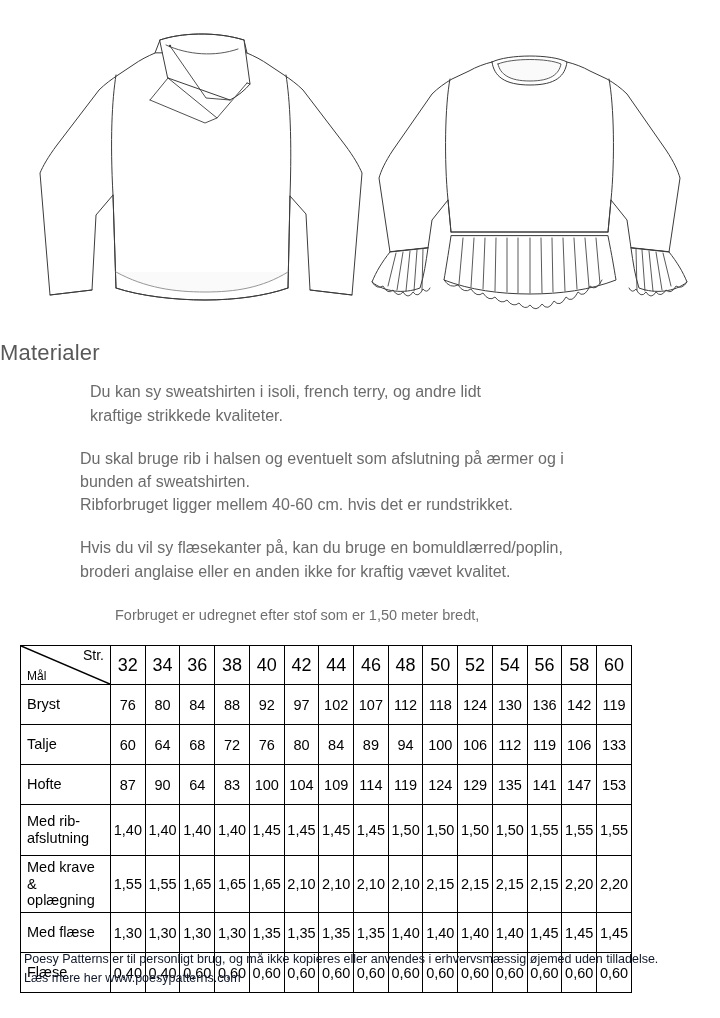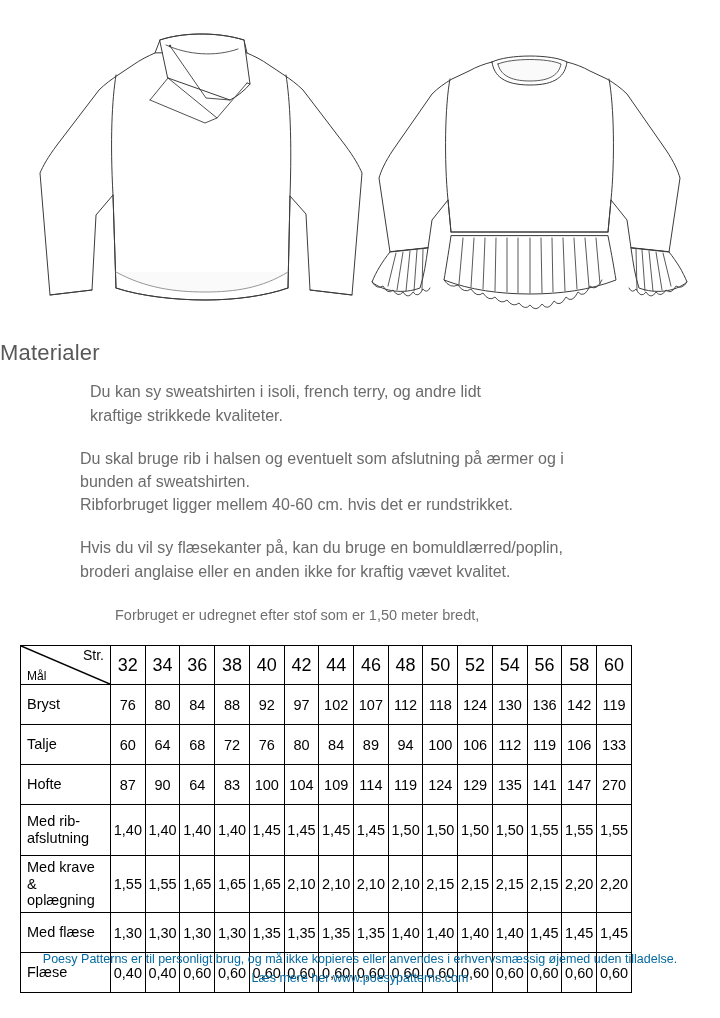--- a/index.html
+++ b/index.html
@@ -136,24 +136,23 @@
     font-size: 12px;
     color: #000;
   }
 
   
   #footer {
     position: absolute;
     left: 0;
     top: 950px;
     width: 720px;
-    text-align: center;
     font-size: 12.5px;
     line-height: 1.5;
-    color: #0369a1;
+    color: #0f172a;
   }
   #footer div { padding: 0 24px; }
 </style>
 </head>
 <body>
 
 <div id="illustrations">
   <svg width="720" height="330" viewBox="0 0 720 330" xmlns="http://www.w3.org/2000/svg">
     <g fill="#ffffff" stroke="#3c3c3c" stroke-width="1" stroke-linejoin="round" stroke-linecap="round">
 
@@ -442,21 +441,21 @@
           <td>100</td>
           <td>104</td>
           <td>109</td>
           <td>114</td>
           <td>119</td>
           <td>124</td>
           <td>129</td>
           <td>135</td>
           <td>141</td>
           <td>147</td>
-          <td>270</td>
+          <td>153</td>
         </tr>
         <tr>
           <td class="row-label two-line"><span>Med rib-</span><br><span>afslutning</span></td>
           <td>1,40</td>
           <td>1,40</td>
           <td>1,40</td>
           <td>1,40</td>
           <td>1,45</td>
           <td>1,45</td>
           <td>1,45</td>

